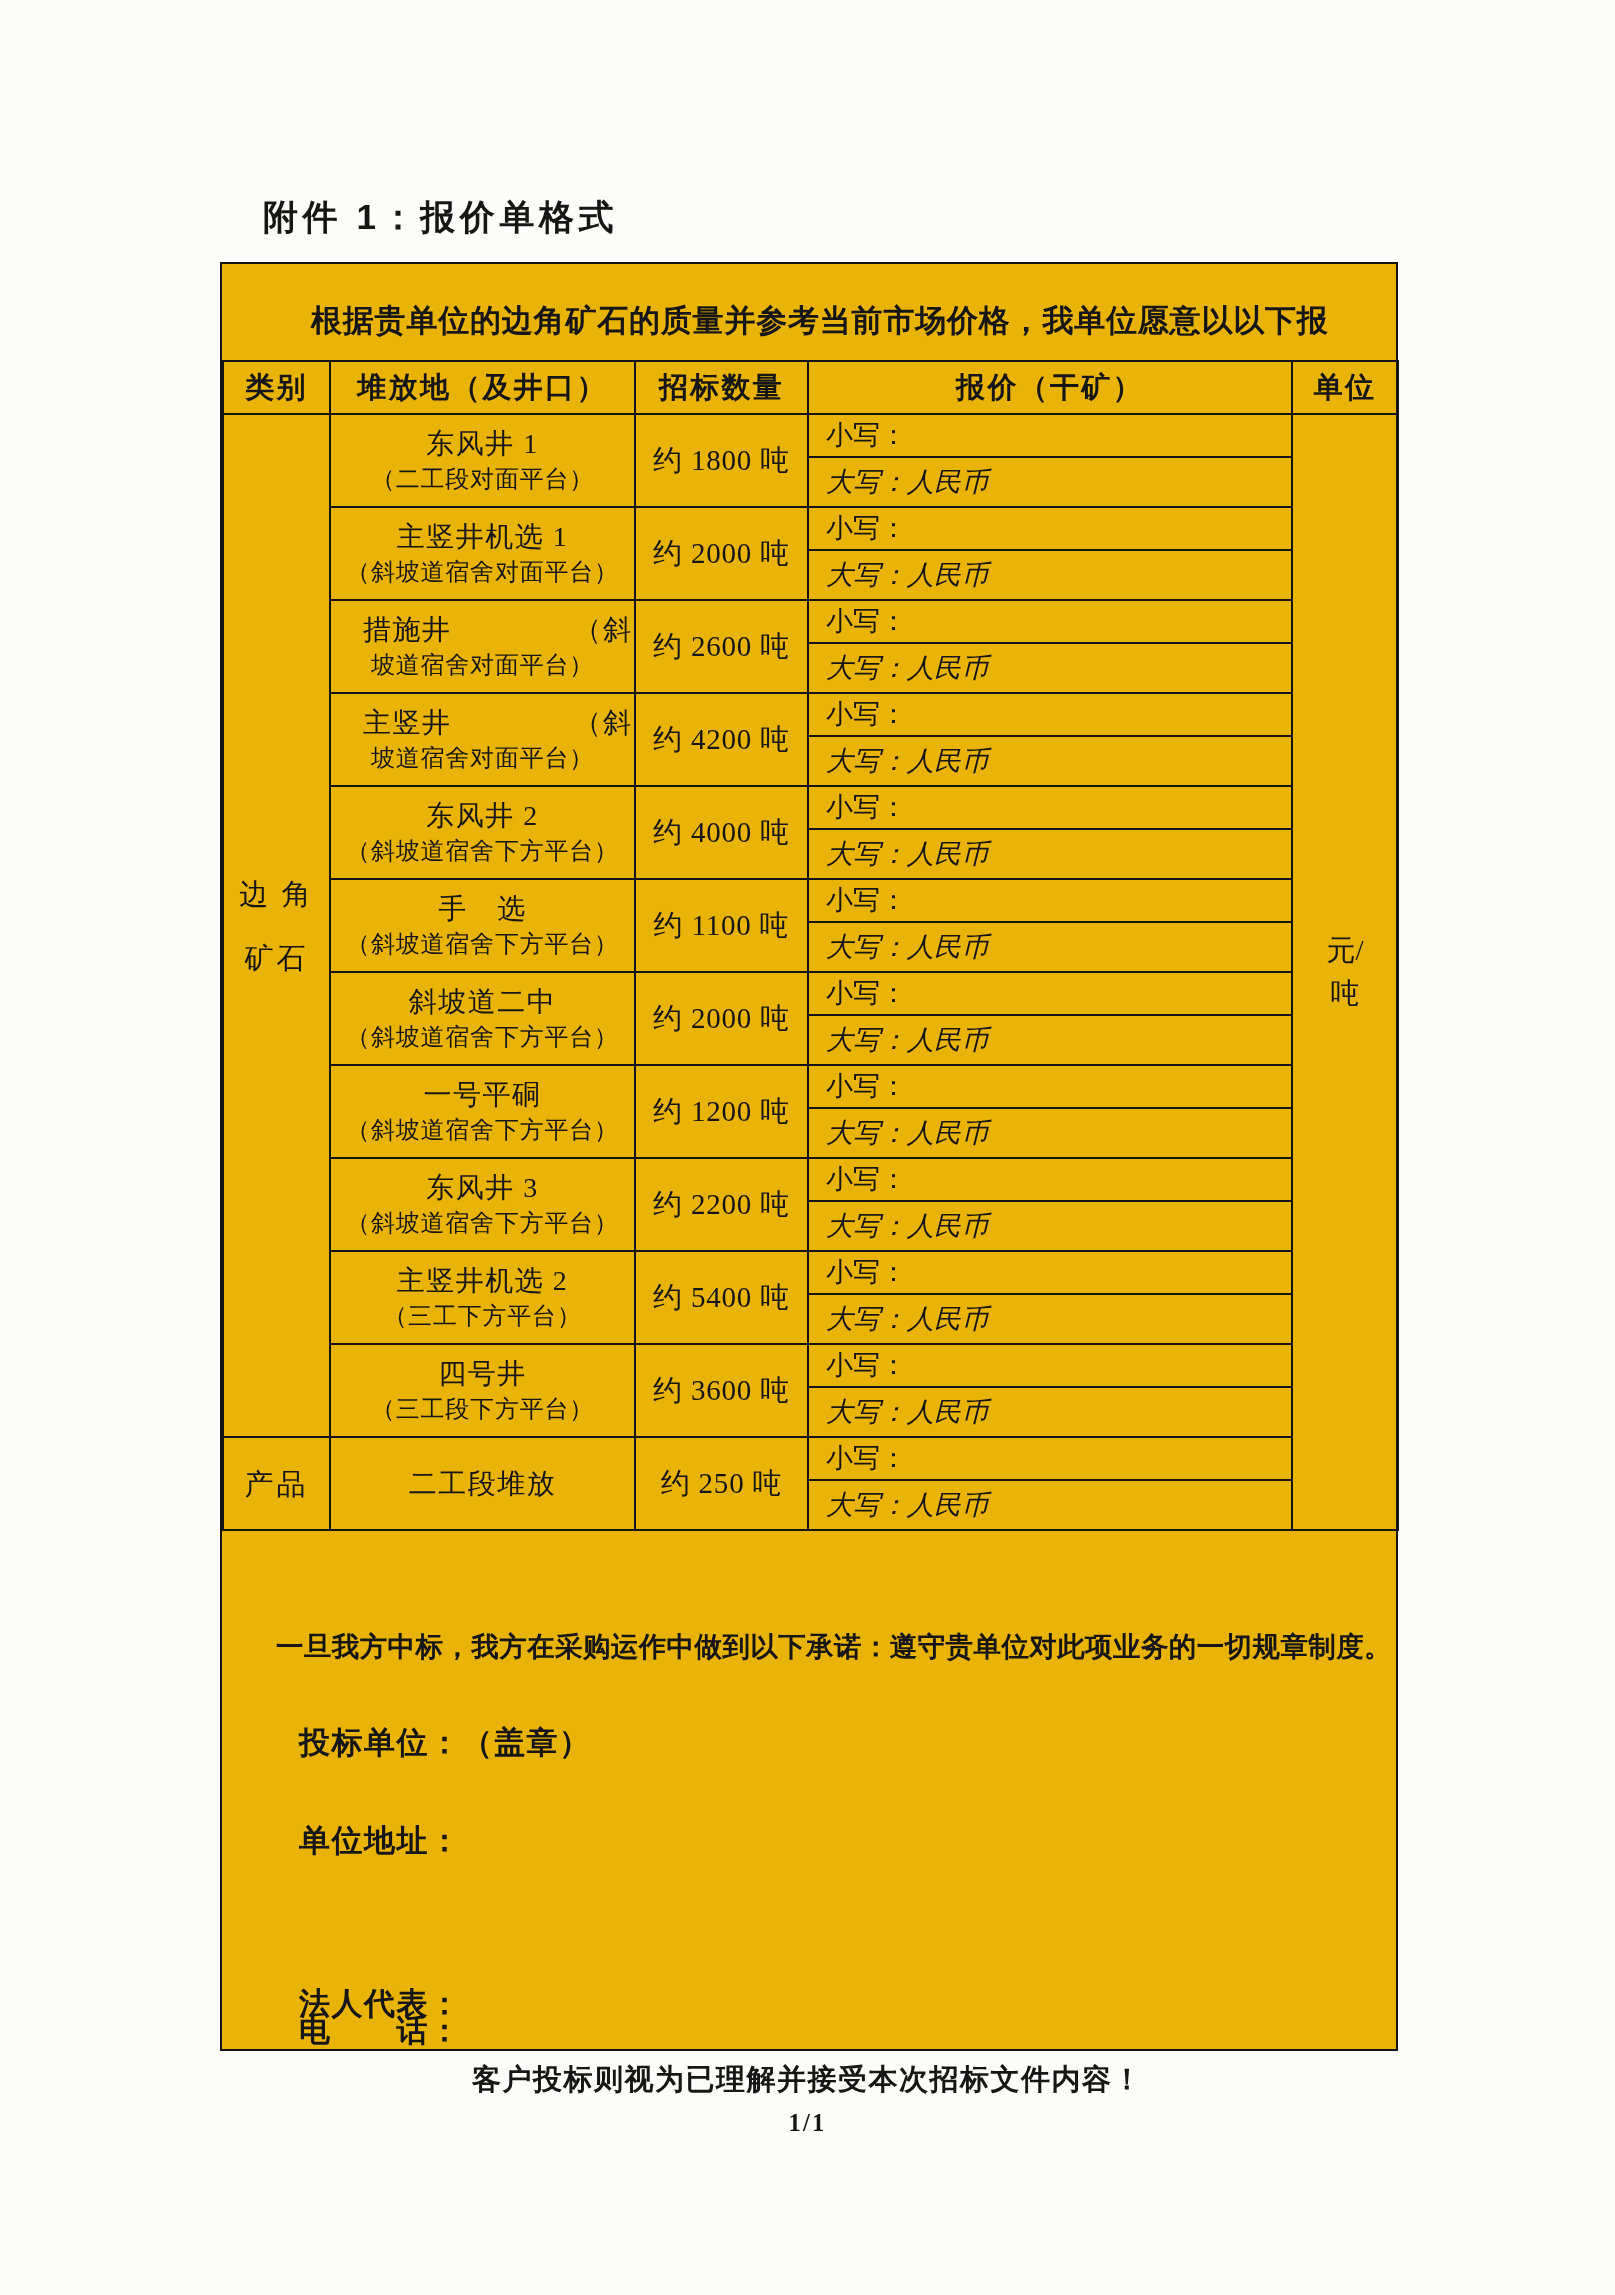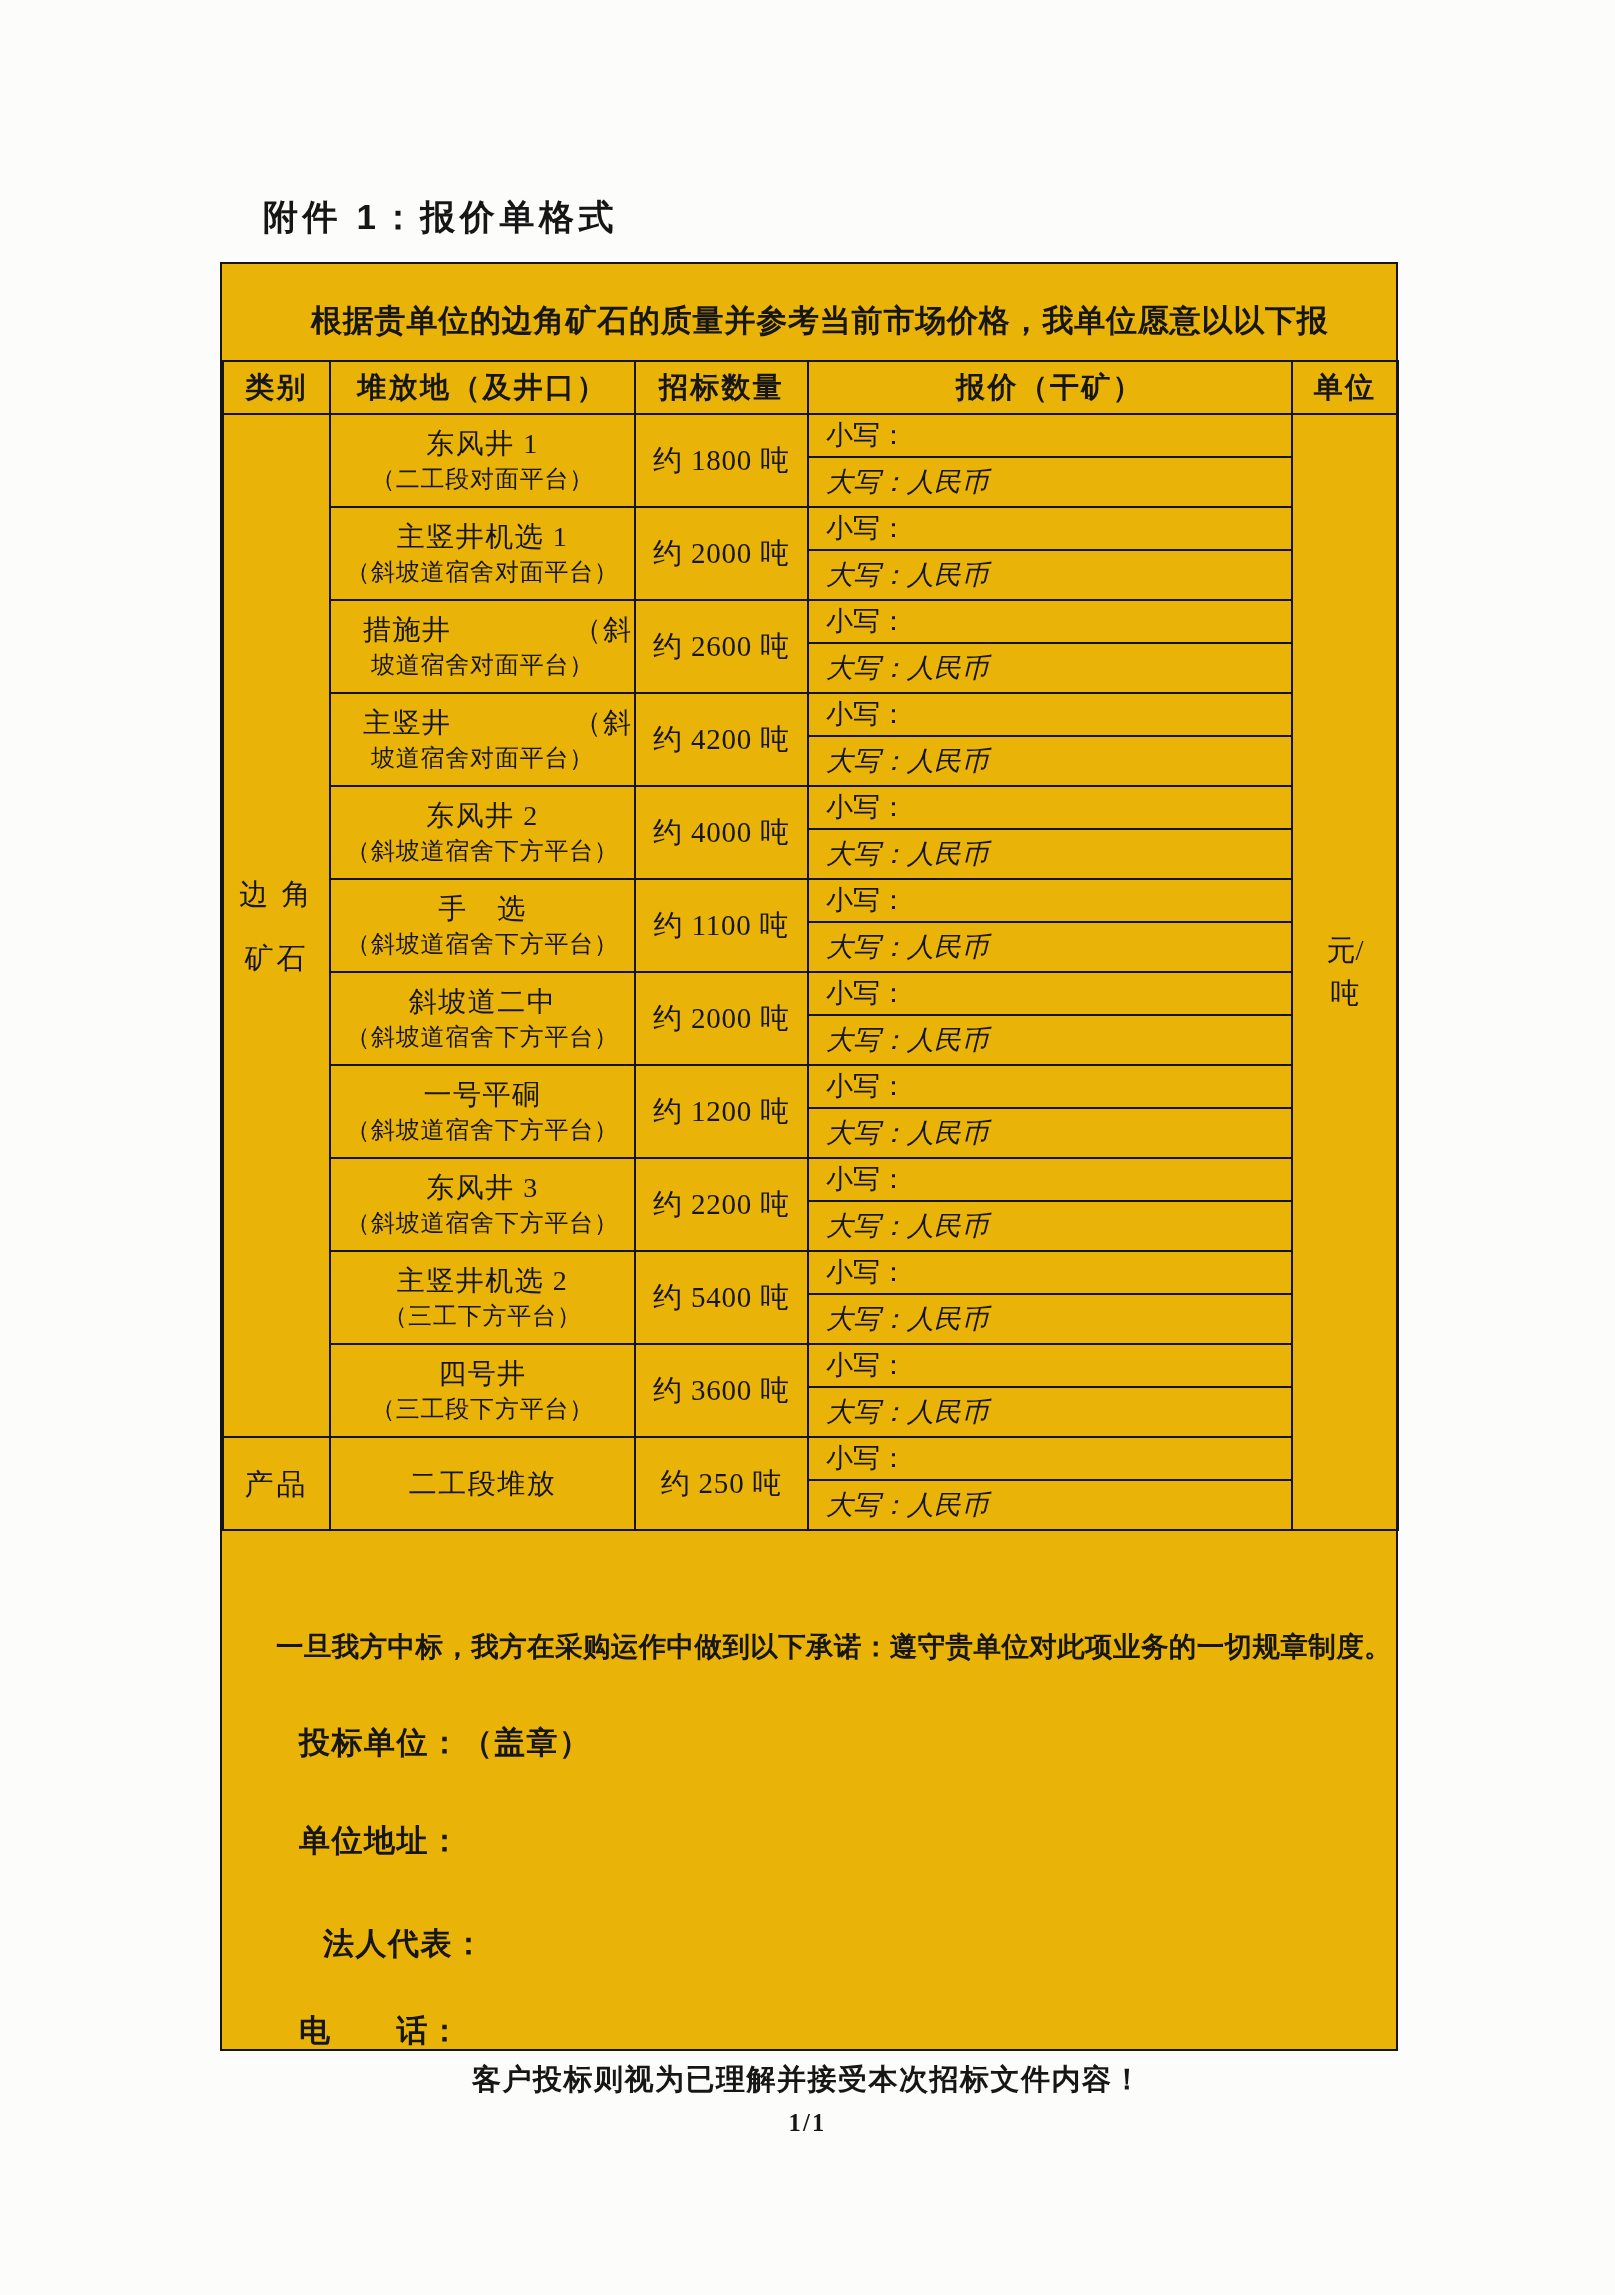--- a/index.html
+++ b/index.html
@@ -97,21 +97,21 @@
     letter-spacing:0.4px;
   }
   .field{
     position:absolute;left:77px;
     font-family:"Liberation Sans",sans-serif;
     font-size:31px;font-weight:700;white-space:nowrap;
     letter-spacing:1.5px;
   }
   .field-0{top:1458px;}
   .field-1{top:1556px;font-family:Liberation Mono, monospace;}
-  .field-2{top:1659px;margin-left:24px;}
+  .field-2{top:1719px;}
   .field-3{top:1746px;}
   .footer-note{
     position:absolute;left:0;top:2060px;width:1615px;
     text-align:center;
     font-family:"Liberation Sans",sans-serif;
     font-size:29px;font-weight:700;letter-spacing:1.5px;
   }
   .page-number{
     position:absolute;left:0;top:2109px;width:1615px;
     text-align:center;

